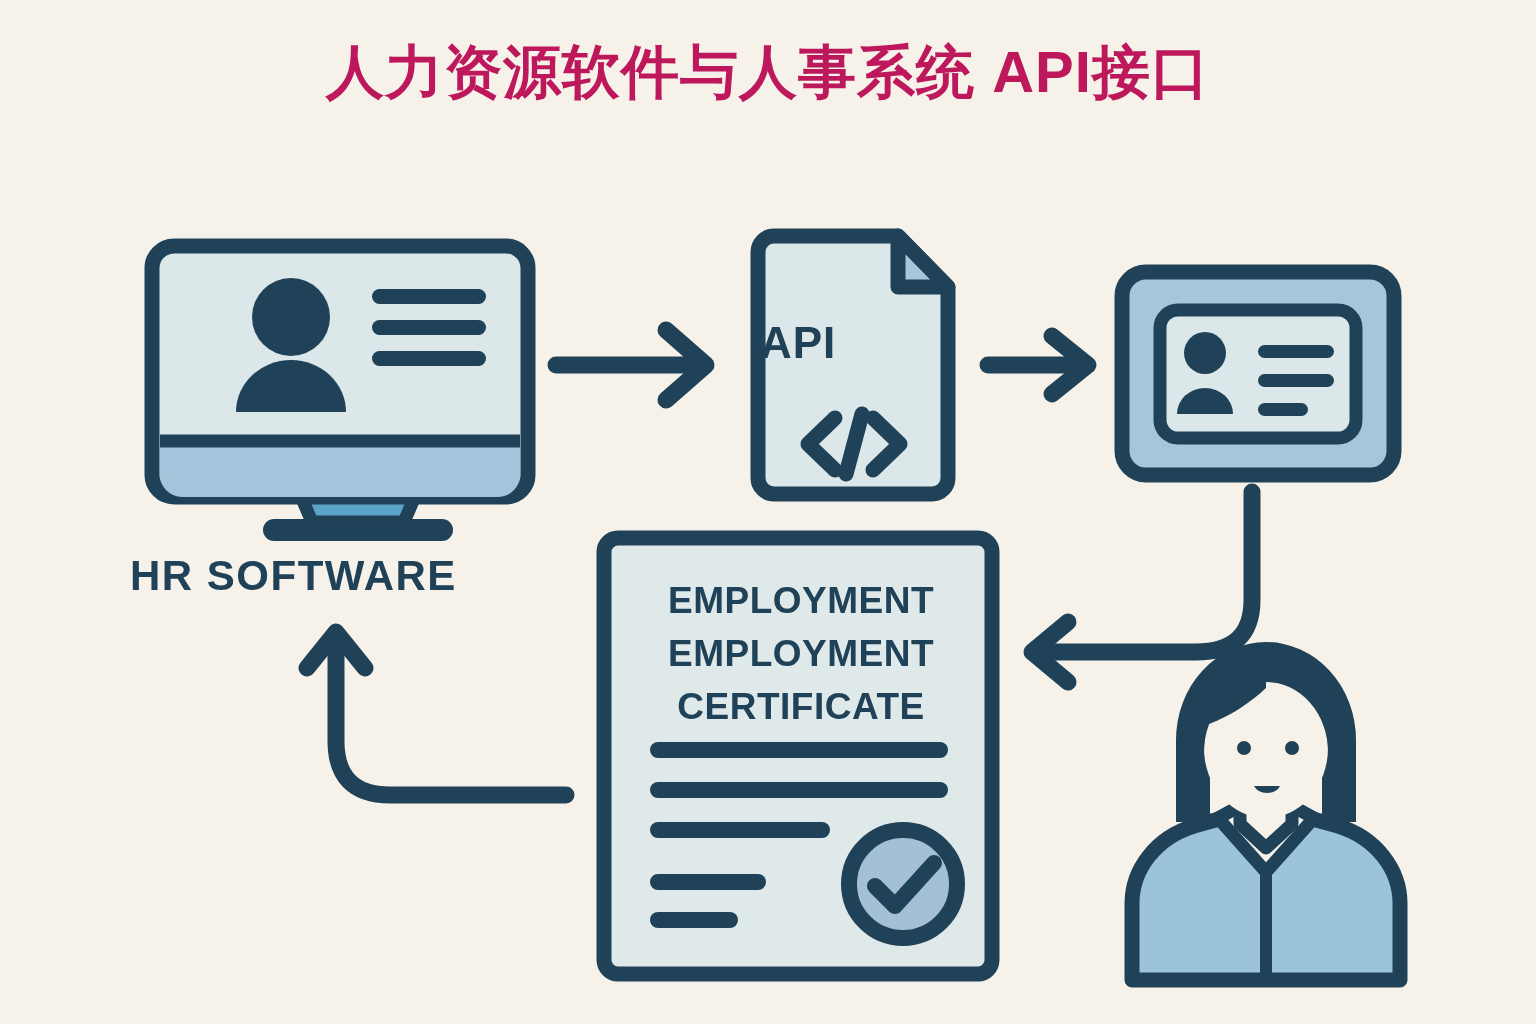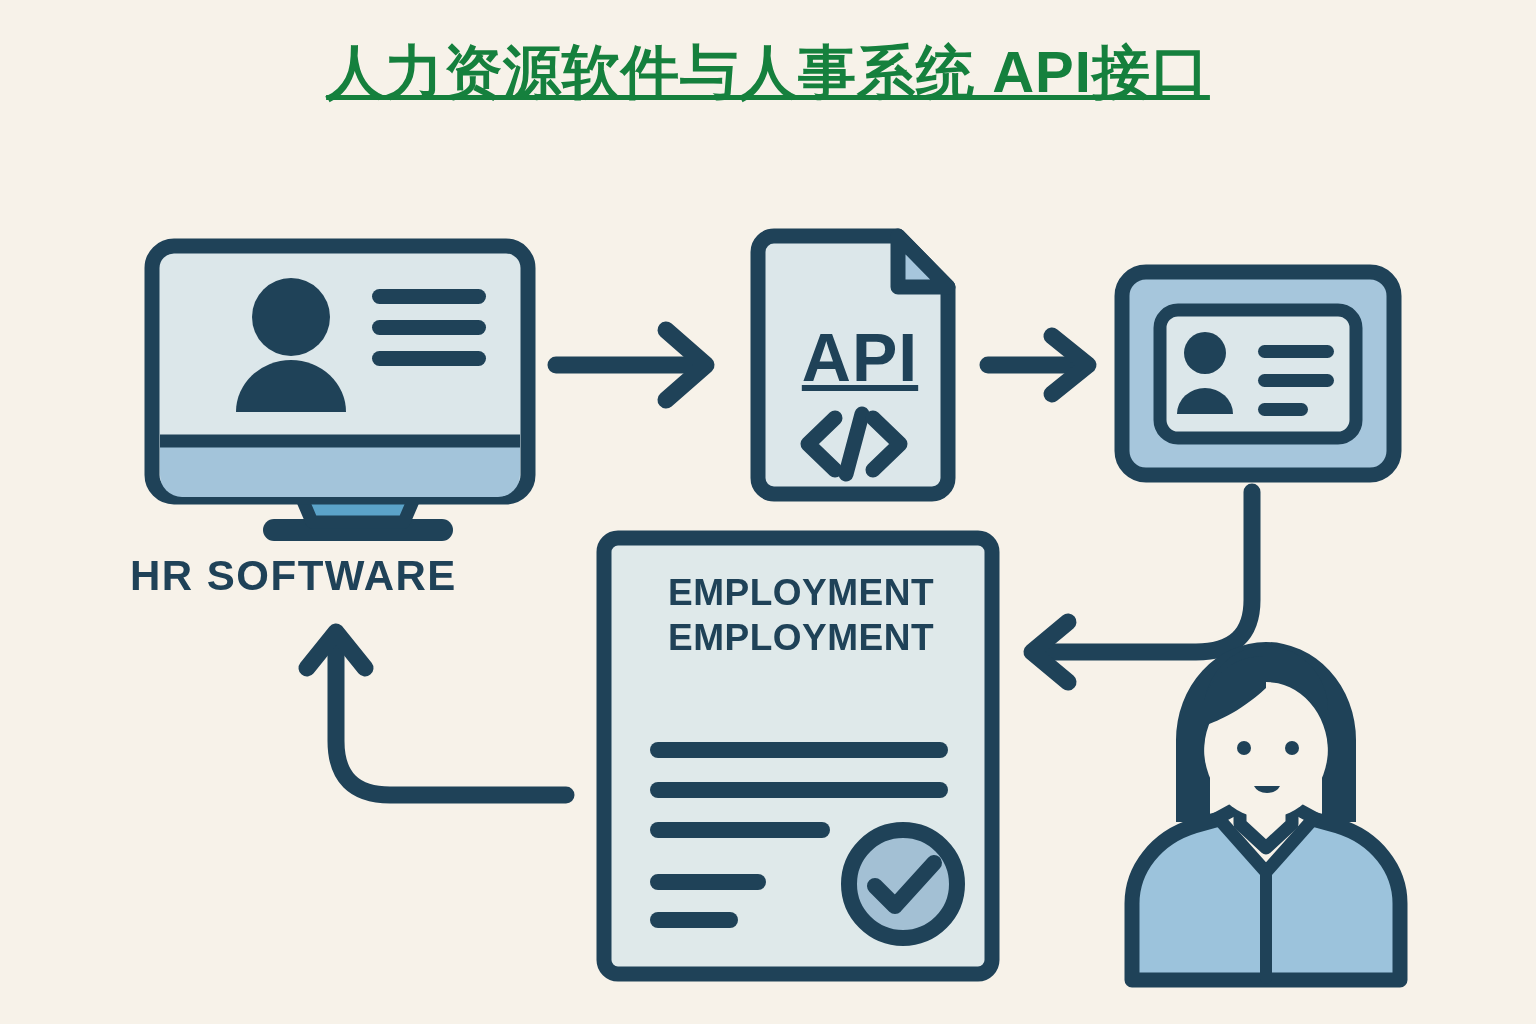--- a/index.html
+++ b/index.html
@@ -26,23 +26,22 @@
     color: #1f4258;
     font-weight: 700;
     letter-spacing: 1px;
     line-height: 1.12;
     user-select: none;
   }
   .title-line {
     display: block;
     font-size: 58px;
     font-weight: 700;
-    color: #15803d;
+    color: #be185d;
     white-space: nowrap;
-    text-decoration: underline;
   }
 
   
   #art {
     position: absolute;
     left: 0; top: 0;
     width: 1536px;
     height: 1024px;
   }
 
@@ -66,35 +65,33 @@
     top: 570px;
     width: 366px;
     text-align: center;
     color: #1f4258;
     font-weight: 700;
     font-size: 37px;
     line-height: 1.22;
     letter-spacing: 0.5px;
     user-select: none;
   }
-  #cert-title span { display: block; white-space: nowrap; }
+  #cert-title span { display: block; white-space: nowrap; margin-top: 8px; }
 
   
   #api-text {
     position: absolute;
     left: 760px;
     top: 318px;
     width: 200px;
-    text-align: center;
-    color: #1f4258;
-    font-weight: 700;
-    font-size: 68px;
+    color: #1f4258;
+    font-weight: 700;
+    font-size: 44px;
     letter-spacing: 1px;
     user-select: none;
-    text-decoration: underline;
   }
 </style>
 </head>
 <body>
 
 <div id="stage">
 
   <div id="title-block">
     <span class="title-line">人力资源软件与人事系统 API接口</span>
   </div>
@@ -204,15 +201,16 @@
     </g>
   </svg>
 
   <div id="api-text">API</div>
 
   <div id="hr-caption">HR SOFTWARE</div>
 
   <div id="cert-title">
     <span>EMPLOYMENT</span>
     <span>EMPLOYMENT</span>
+    <span>CERTIFICATE</span>
   </div>
 
 </div>
 
 </body></html>

